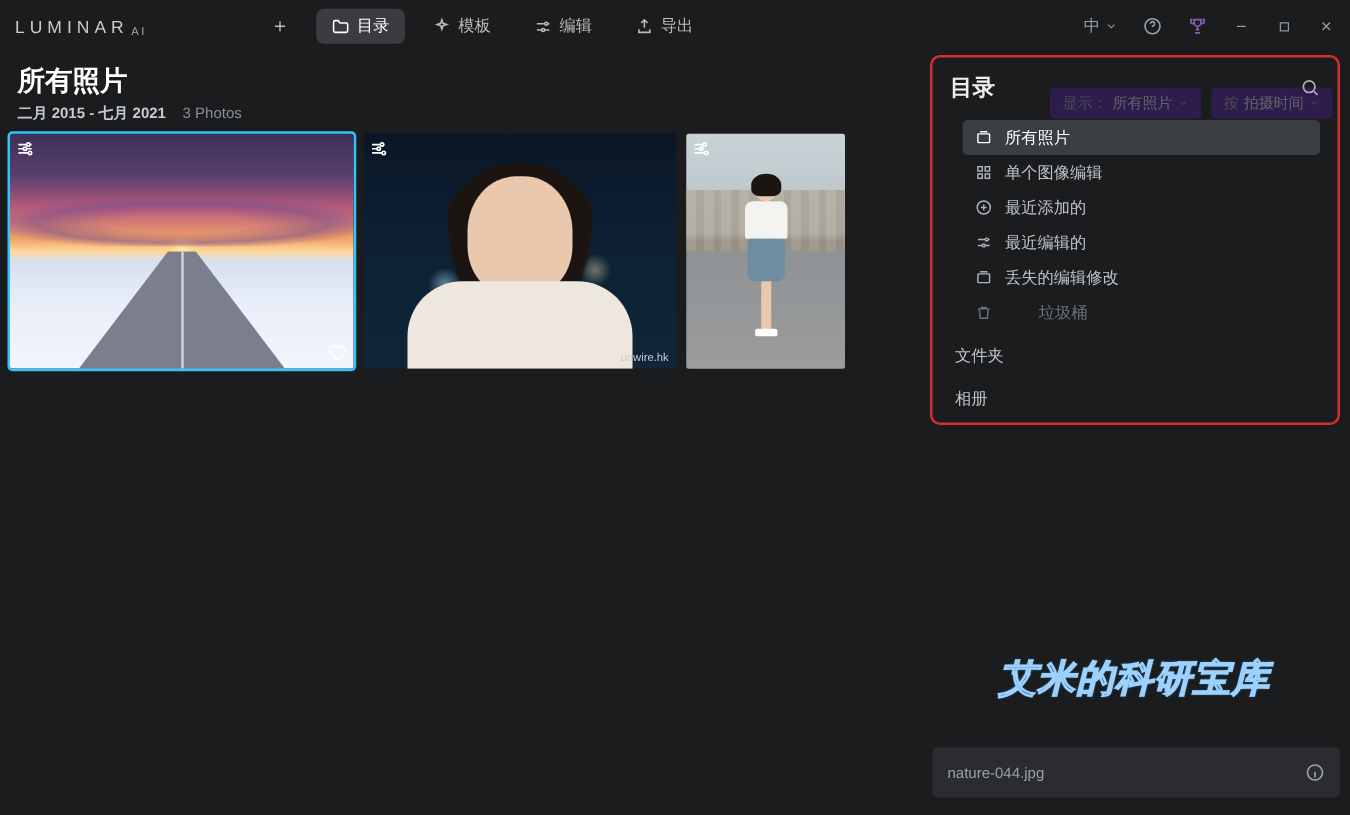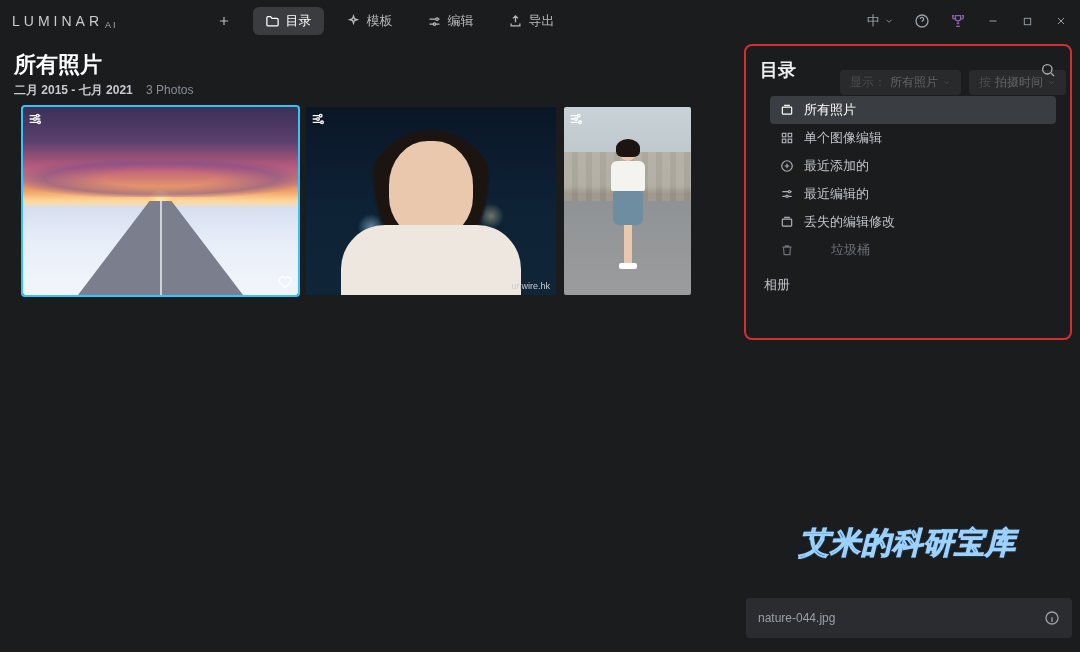--- a/index.html
+++ b/index.html
@@ -18,25 +18,25 @@
   .lang { display:flex; align-items:center; gap:4px; font-size: 13px; }
   .winbtn { width: 14px; height: 14px; display:flex; align-items:center; justify-content:center; }
 
   
   .content-header { padding: 8px 14px 4px; display:flex; align-items:flex-end; }
   .content-header .left { flex:1; }
   .content-header h1 { font-size: 22px; font-weight: 600; color: #fff; }
   .content-header .subline { font-size: 12px; color: #8a8f96; margin-top: 2px; }
   .content-header .subline .drange { color: #c7cbd0; font-weight: bold; }
   .content-header .right { display:flex; gap:8px; margin-bottom: 4px; }
-  .pill { background: #404040; color: #c7cbd0; font-size: 12px; padding: 4px 10px; border-radius: 4px; display:flex; align-items:center; gap:4px; cursor:pointer; }
+  .pill { background: #4c1d95; color: #c7cbd0; font-size: 12px; padding: 4px 10px; border-radius: 4px; display:flex; align-items:center; gap:4px; cursor:pointer; }
   .pill .dim { color: #8a8f96; }
 
   
-  .grid { display:flex; gap: 8px; padding: 4px 23px; }
+  .grid { display:flex; gap: 8px; padding: 4px 8px; }
   .thumb { position: relative; width: 275px; height: 188px; border-radius: 2px; overflow:hidden; }
   .thumb.sel { outline: 2px solid #34c3ff; }
   .thumb .adj { position:absolute; top:4px; left:4px; }
   .thumb.narrow { width: 127px; }
   .fav { position:absolute; bottom:6px; right:6px; }
 
   
   .sidepanel { position:absolute; top:44px; right:8px; width:328px; height:296px; border: 2px solid #d32f2f; border-radius: 8px; padding: 12px 14px; background: rgba(26,28,30,0.6); }
   .side-head { display:flex; align-items:center; }
   .side-head h2 { font-size: 18px; color: #eee; flex:1; font-weight:600;}
@@ -334,20 +334,21 @@
     </div>
     <div class="sideitem dim">
       <span class="icon">
           <svg width="14" height="14" viewBox="0 0 24 24" fill="none" stroke="#6c7176" stroke-width="2">
             <path d="M4 7h16M9 7V5h6v2M6 7l1 13h10l1-13"></path>
           </svg>
         </span>
       <span>垃圾桶</span>
     </div>
   </div>
+  <div class="sidesec">文件夹</div>
   <div class="sidesec">相册</div>
 </div>
 
 <div class="watermark">艾米的科研宝库</div>
 
 <div class="filebar">
   <span>nature-044.jpg</span>
   <span class="info icon">
     <svg width="16" height="16" viewBox="0 0 24 24" fill="none" stroke="#9aa0a6" stroke-width="2">
         <circle cx="12" cy="12" r="9"></circle>

